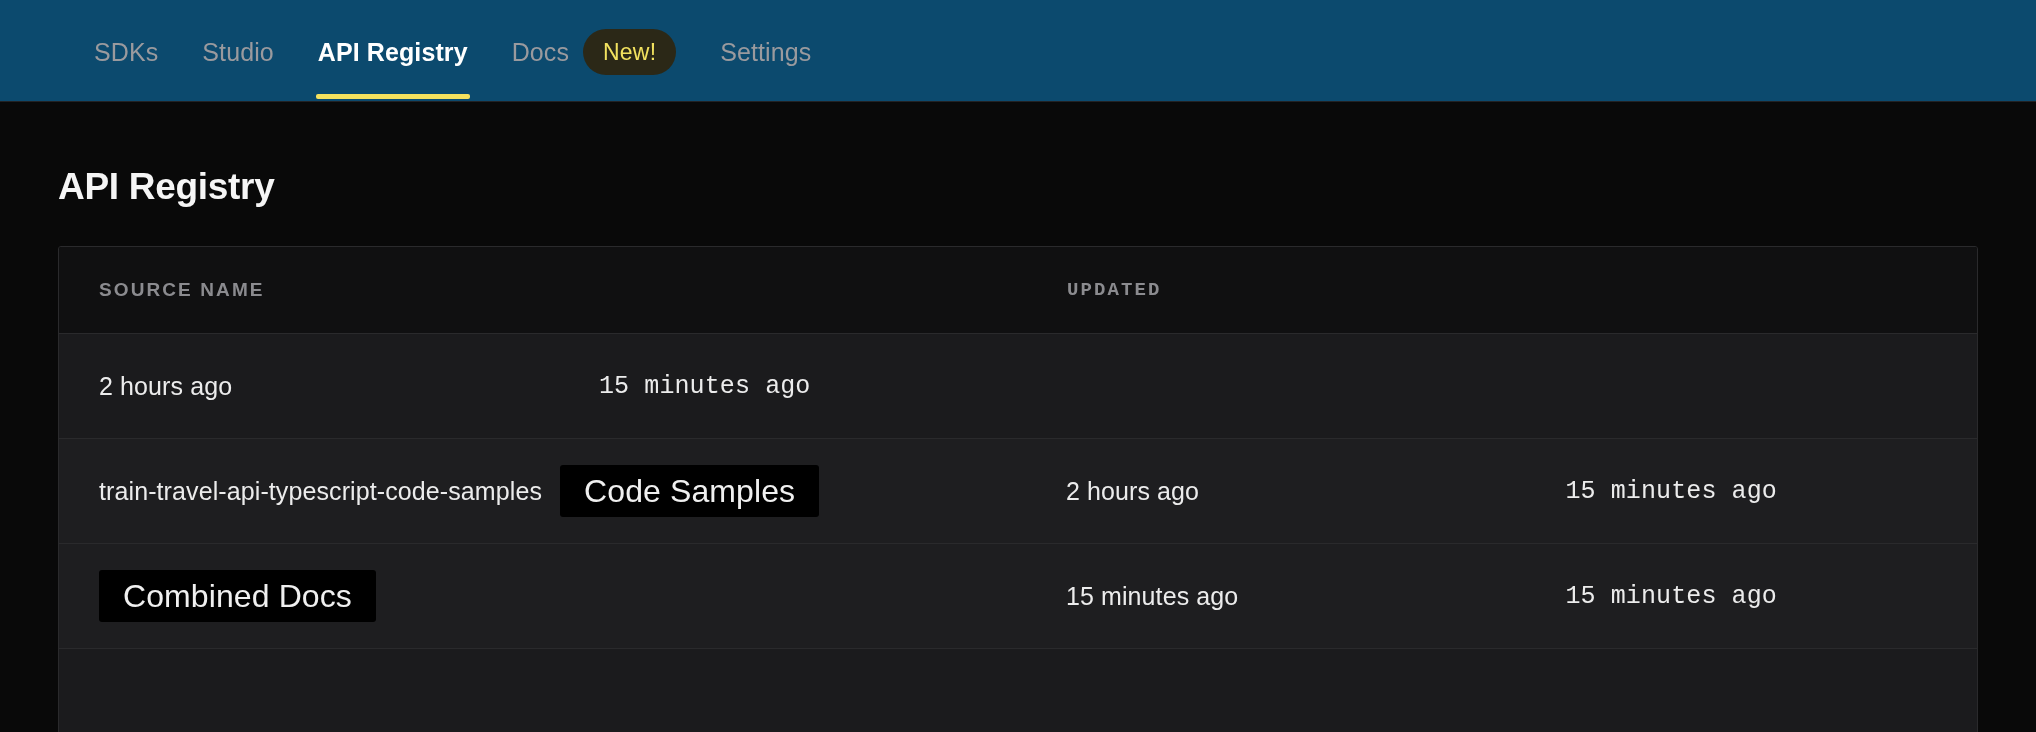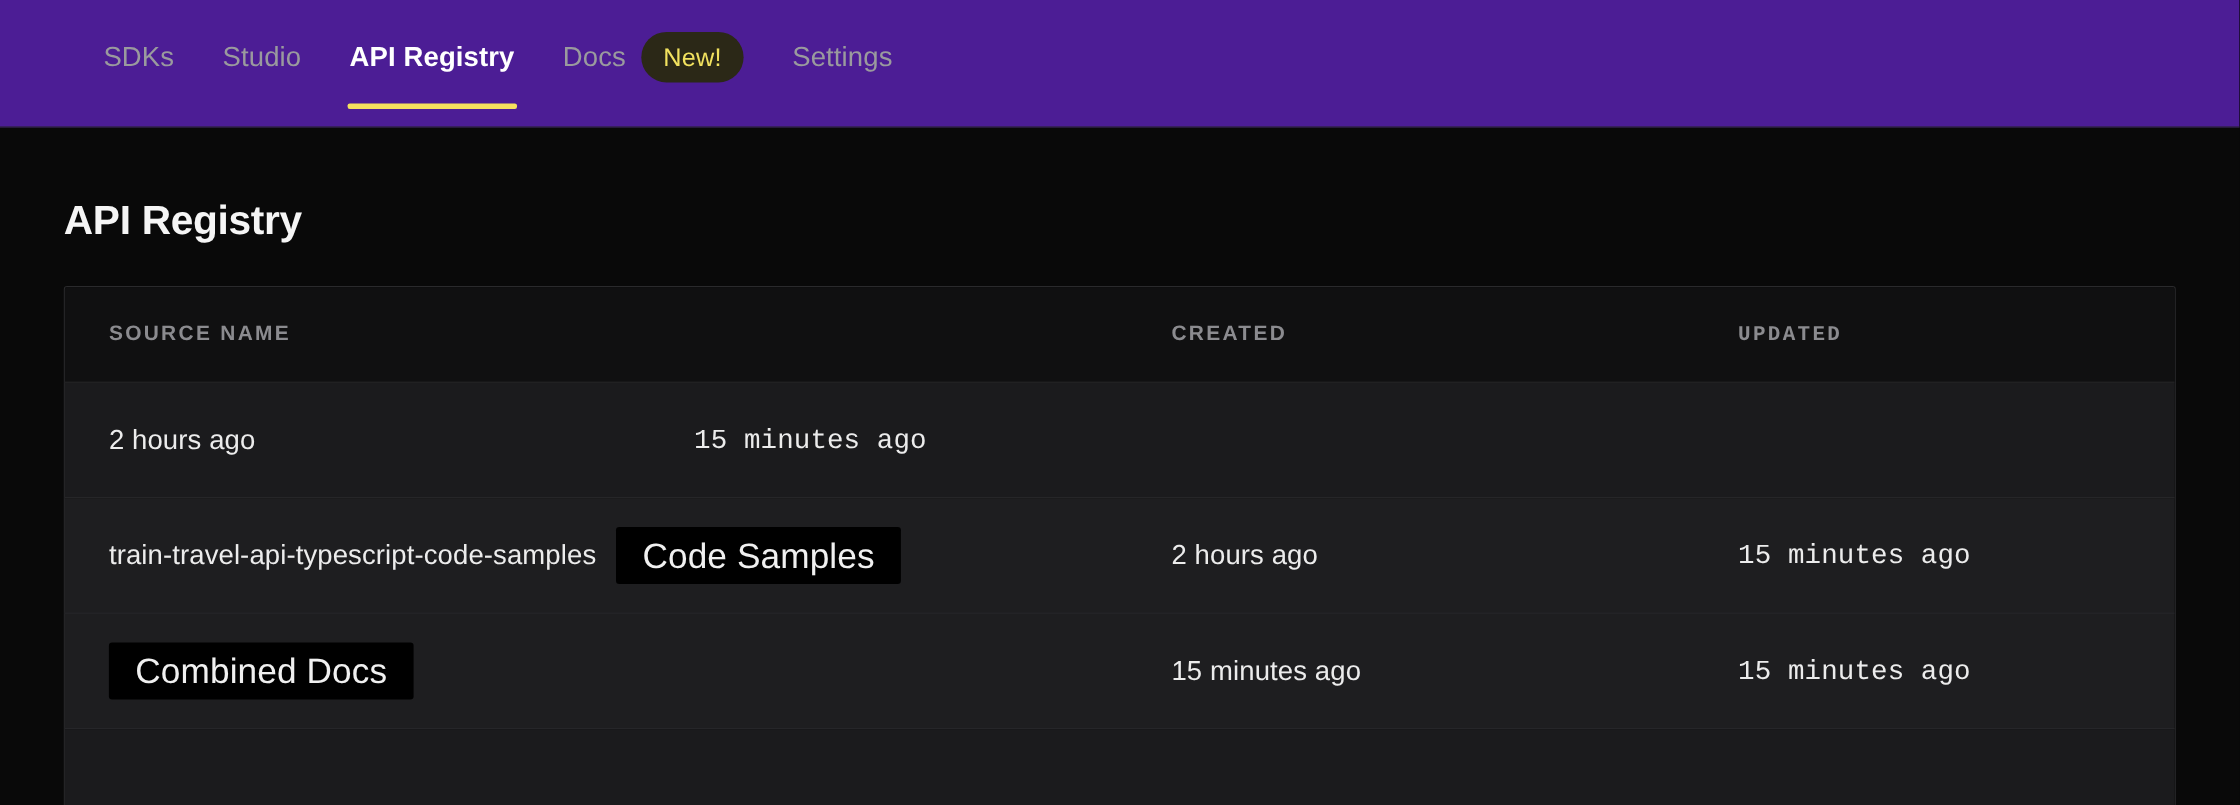--- a/index.html
+++ b/index.html
@@ -13,22 +13,22 @@
   body {
     background: #090909;
     font-family: "Liberation Sans", sans-serif;
     color: #f2f2f2;
     -webkit-font-smoothing: antialiased;
   }
 
   
   .topnav {
     position: relative;
-    height: 116px;
-    background: #4c1d95;
+    height: 102px;
+    background: #0c4a6e;
     border-bottom: 1px solid #222224;
     display: flex;
     align-items: flex-start;
   }
 
   .nav-items {
     display: flex;
     align-items: center;
     height: 104px;
     padding-left: 72px;
@@ -96,21 +96,20 @@
     border: 1px solid #2a2a2c;
     border-radius: 3px;
     overflow: hidden;
   }
 
   .row {
     display: flex;
     align-items: center;
     height: 105px;
     border-bottom: 1px solid #2a2a2c;
-    gap: 32px;
   }
 
   .row:last-child { border-bottom: none; }
 
   .row.header {
     height: 87px;
     background: #101011;
   }
 
   .row.body-row { background: #1b1b1d; }
@@ -190,21 +189,20 @@
 </div>
 
 <div class="page">
 
   <h1 class="page-title">API Registry</h1>
 
   <div class="table">
 
     <div class="row header">
       <div class="cell col-source">SOURCE NAME</div>
-      <div class="cell col-created">CREATED</div>
       <div class="cell col-updated">UPDATED</div>
     </div>
 
     <div class="row body-row">
       <div class="cell col-created">2 hours ago</div>
       <div class="cell col-updated">15 minutes ago</div>
     </div>
 
     <div class="row body-row alt">
       <div class="cell col-source">

